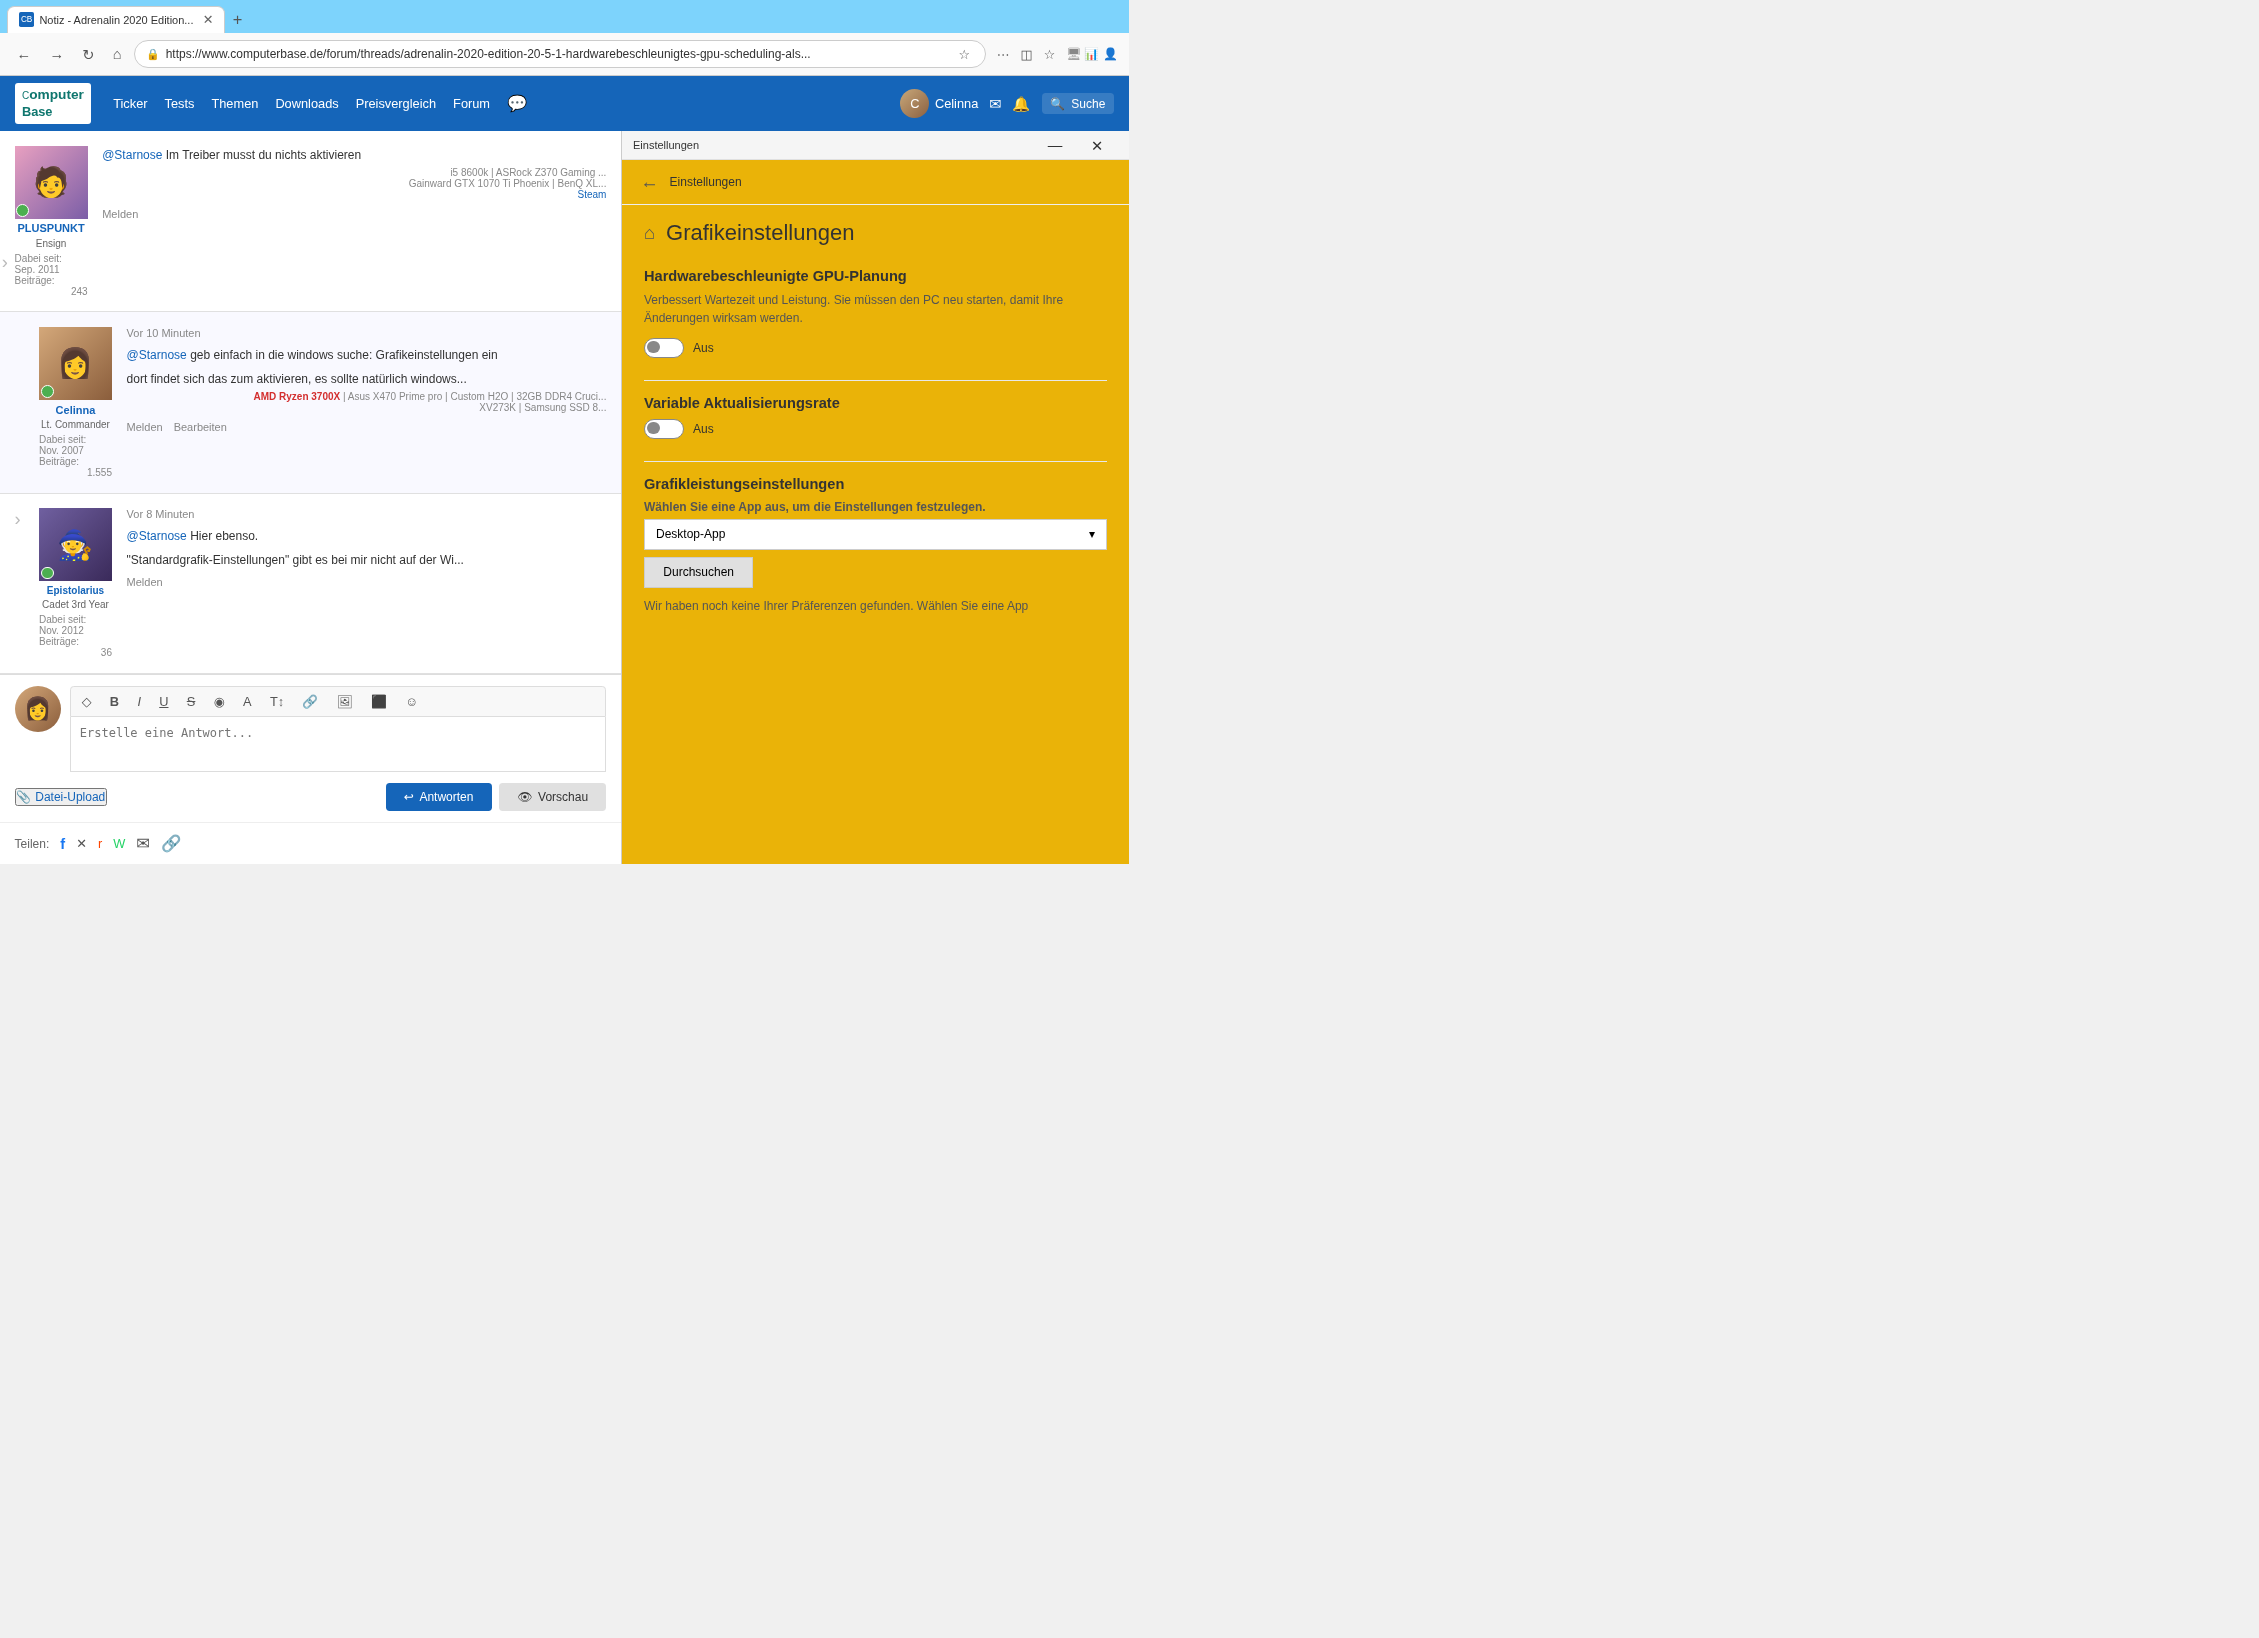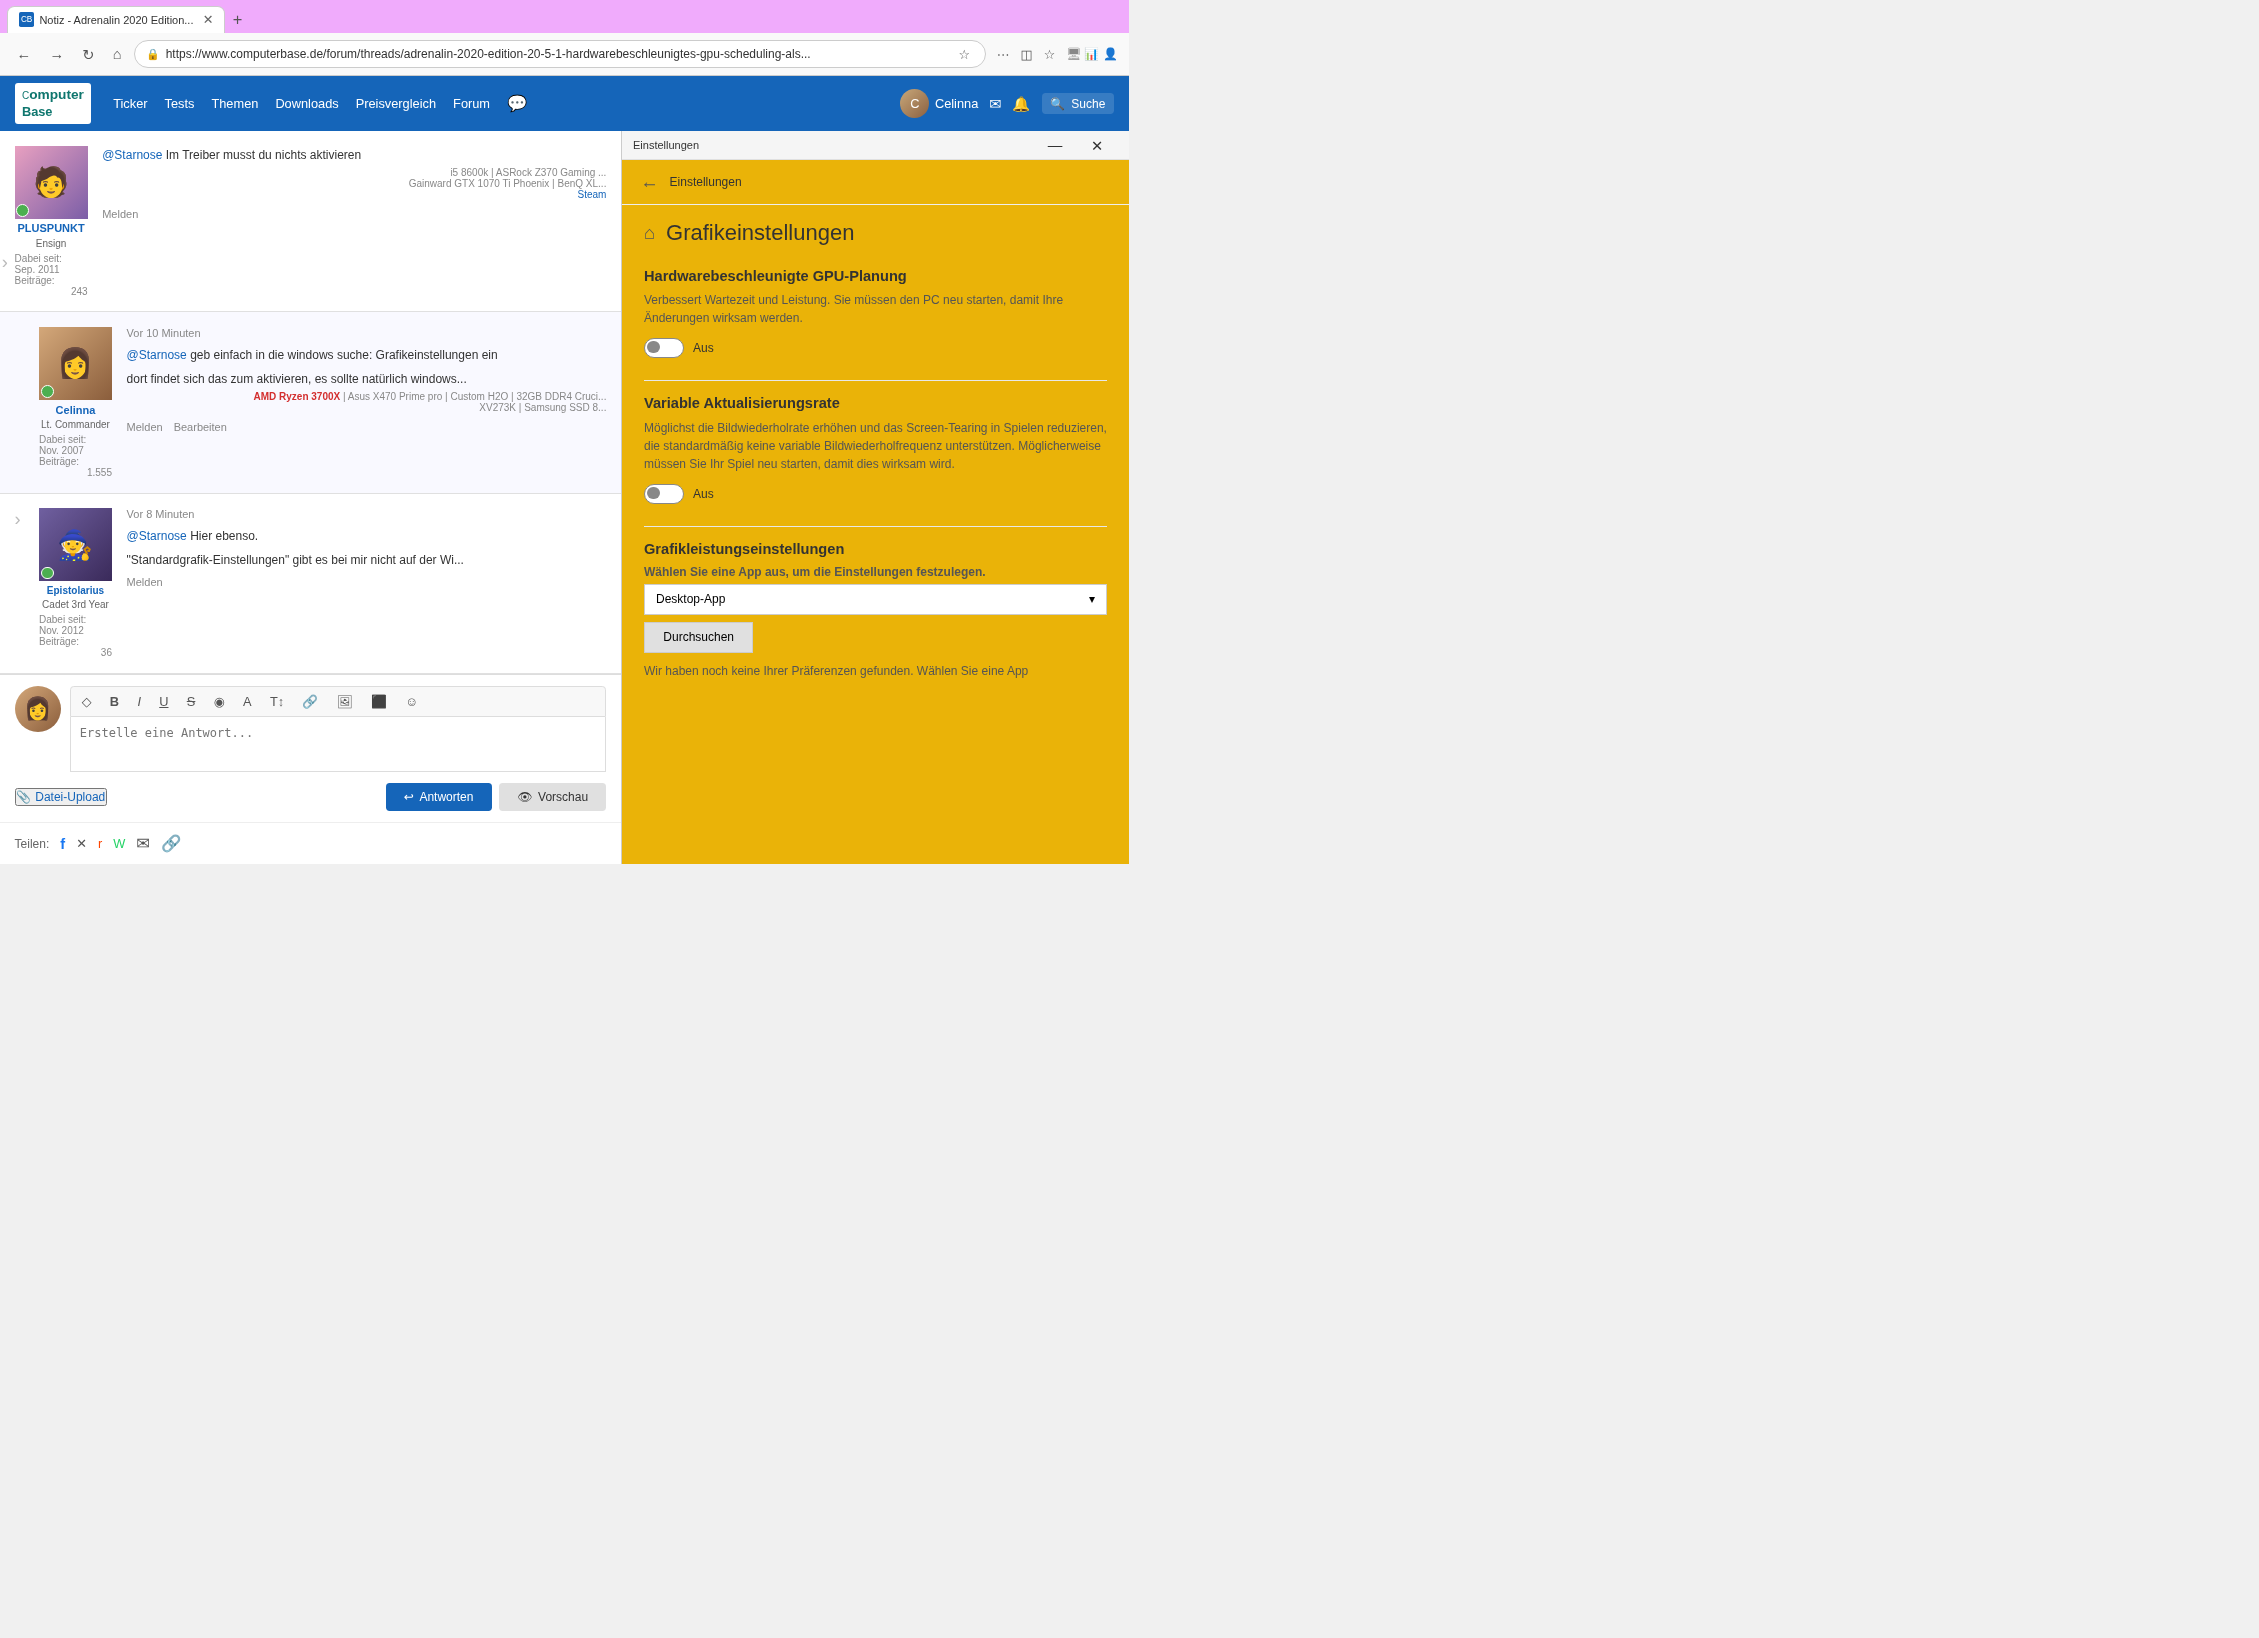--- a/index.html
+++ b/index.html
@@ -1,20 +1,20 @@
 <!DOCTYPE html>
 <html style="font-size:14.6px"><head>
   <meta charset="utf-8">
   <style>
     * { margin: 0; padding: 0; box-sizing: border-box; }
     body { font-family: 'Segoe UI', Arial, sans-serif; font-size: 12.8px; background: #f0f0f0; width: 1129px; min-height: 819px; overflow: hidden; position: relative; }
 
     
     .browser-chrome { background: #f9f9f9; border-bottom: 0.9px solid #ccc; }
-    .tab-bar { display: flex; align-items: center; background: #f0abfc; padding: 5.5px 7.3px 0 7.3px; height: 33px; }
+    .tab-bar { display: flex; align-items: center; background: #7dd3fc; padding: 5.5px 7.3px 0 7.3px; height: 33px; }
     .tab { display: flex; align-items: center; background: white; border-radius: 7.3px 7.3px 0 0; padding: 5.5px 11px; font-size: 11px; max-width: 219px; gap: 5.5px; border: 0.9px solid #ccc; border-bottom: none; }
     .tab-favicon { width: 14.6px; height: 14.6px; background: #888; border-radius: 1.8px; font-size: 9.1px; display: flex; align-items: center; justify-content: center; color: white; }
     .tab-title { font-size: 11px; color: #333; white-space: nowrap; overflow: hidden; text-overflow: ellipsis; flex: 1; }
     .tab-close { font-size: 12.8px; color: #666; cursor: pointer; margin-left: 3.7px; }
     .new-tab { background: none; border: none; font-size: 16.4px; color: #555; cursor: pointer; padding: 0 7.3px; }
 
     .address-bar { display: flex; align-items: center; padding: 5.5px 11px; gap: 7.3px; background: #f9f9f9; height: 42px; }
     .nav-btn { background: none; border: none; cursor: pointer; color: #555; font-size: 14.6px; padding: 3.7px 5.5px; border-radius: 3.7px; }
     .url-bar { flex: 1; display: flex; align-items: center; background: white; border: 0.9px solid #ccc; border-radius: 18.3px; padding: 3.7px 11px; gap: 5.5px; }
     .url-lock { color: #555; font-size: 11px; }
@@ -344,21 +344,20 @@
             <div class="toggle-thumb"></div>
           </div>
           <span class="toggle-label">Aus</span>
         </div>
       </div>
 
       <hr class="divider">
 
       <div>
         <div class="settings-section-title">Variable Aktualisierungsrate</div>
-        <div class="settings-description">Möglichst die Bildwiederholrate erhöhen und das Screen-Tearing in Spielen reduzieren, die standardmäßig keine variable Bildwiederholfrequenz unterstützen. Möglicherweise müssen Sie Ihr Spiel neu starten, damit dies wirksam wird.</div>
         <div class="toggle-container">
           <div class="toggle off">
             <div class="toggle-thumb"></div>
           </div>
           <span class="toggle-label">Aus</span>
         </div>
       </div>
 
       <hr class="divider">
 

